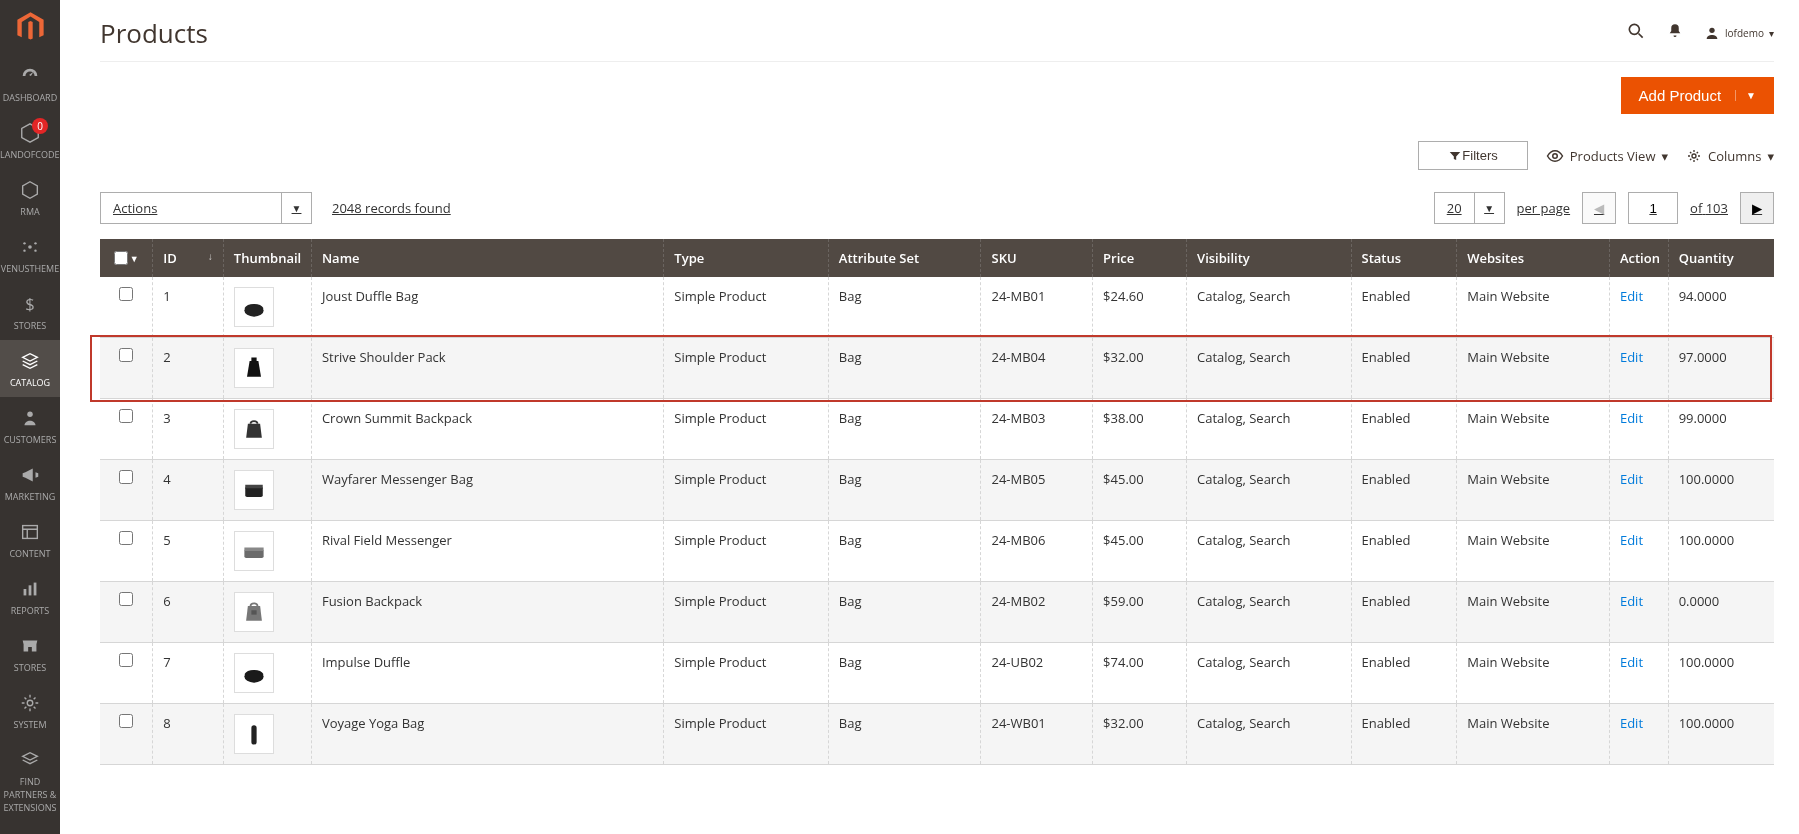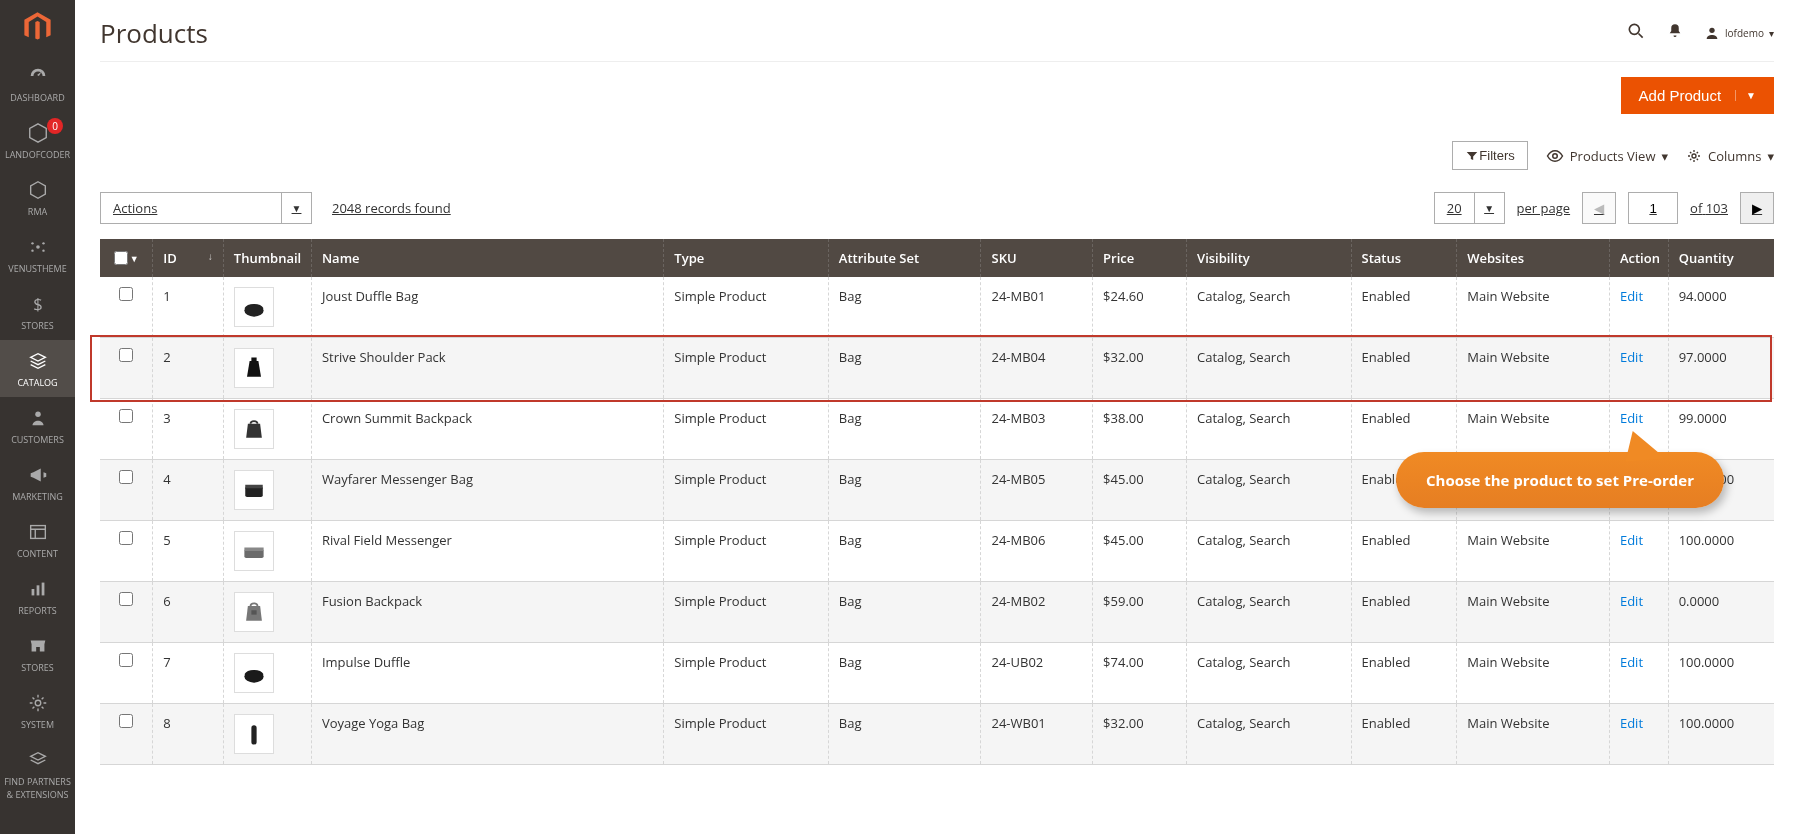--- a/index.html
+++ b/index.html
@@ -1,40 +1,40 @@
 <!DOCTYPE html>
 <html><head>
 <meta charset="utf-8">
 <style>
   * { box-sizing: border-box; margin: 0; padding: 0; }
   body { font-family: 'Open Sans', Arial, sans-serif; font-size: 13px; color: #333; background: #fff; }
   
   
-  .sidebar { position: fixed; left: 0; top: 0; bottom: 0; width: 75px; background: #373330; color: #aaa; display: flex; flex-direction: column; align-items: center; overflow-y: auto; z-index: 100; }
+  .sidebar { position: fixed; left: 0; top: 0; bottom: 0; width: 60px; background: #373330; color: #aaa; display: flex; flex-direction: column; align-items: center; overflow-y: auto; z-index: 100; }
   .sidebar-logo { width: 100%; height: 55px; display: flex; align-items: center; justify-content: center; background: #373330; }
   .sidebar-logo svg { width: 35px; height: 35px; }
   .sidebar-item { width: 100%; padding: 10px 0 8px; text-align: center; cursor: pointer; font-size: 9px; color: #aaa; position: relative; }
   .sidebar-item.active { background: #524d49; color: #fff; }
   .sidebar-item .icon { display: block; margin: 0 auto 4px; width: 22px; height: 22px; }
   .sidebar-badge { position: absolute; top: 6px; right: 12px; background: #e22626; color: #fff; border-radius: 9px; min-width: 16px; height: 16px; font-size: 10px; line-height: 16px; text-align: center; }
   
   
   .main { margin-left: 75px; padding: 0 25px 30px; }
   .topbar { display: flex; justify-content: space-between; align-items: center; padding: 15px 0 10px; }
   .page-title { font-size: 26px; font-weight: 400; color: #41362f; }
   .top-icons { display: flex; align-items: center; gap: 20px; color: #41362f; }
   .top-icons .ico { cursor: pointer; }
   .user-drop { display: flex; align-items: center; gap: 5px; cursor: pointer; font-size: 10px; }
   
   .action-bar { display: flex; justify-content: flex-end; padding: 15px 0; border-top: 1px solid #eee; }
   .btn-primary { background: #eb5202; color: #fff; border: none; padding: 10px 18px; font-size: 15px; cursor: pointer; display: flex; align-items: center; gap: 9px; }
   .btn-primary .split { border-left: 1px solid rgba(255,255,255,.4); padding-left: 10px; margin-left: 5px; font-size: 10px; }
   
   .toolbar { display: flex; justify-content: flex-end; gap: 18px; padding: 12px 0; align-items: center; }
-  .btn-outline { border: 1px solid #adadad; background: #fff; padding: 6px 12px; font-size: 13px; cursor: pointer; display: flex; align-items: center; color: #41362f; }
+  .btn-outline { border: 1px solid #adadad; background: #fff; padding: 6px 29px; font-size: 13px; cursor: pointer; display: flex; align-items: center; color: #41362f; }
   .toolbar-label { display: flex; align-items: center; gap: 6px; cursor: pointer; color: #41362f; }
   
   .controls-row { display: flex; justify-content: space-between; align-items: center; padding: 10px 0 15px; text-decoration: underline; }
   .controls-left { display: flex; align-items: center; gap: 20px; }
   .select-like { border: 1px solid #adadad; display: flex; align-items: center; height: 32px; }
   .select-like .sel-body { padding: 0 12px; min-width: 180px; color: #333; }
   .select-like .sel-caret { border-left: 1px solid #adadad; width: 30px; height: 100%; display: flex; align-items: center; justify-content: center; font-size: 10px; }
   .rec-found { color: #333; }
   .controls-right { display: flex; align-items: center; gap: 12px; }
   .input-small { width: 50px; height: 32px; border: 1px solid #adadad; text-align: center; }
@@ -467,19 +467,15 @@
             <td>$32.00</td>
             <td>Catalog, Search</td>
             <td>Enabled</td>
             <td>Main Website</td>
             <td><span class="edit-link">Edit</span></td>
             <td>100.0000</td>
           </tr>
         </tbody>
     </table>
 
-    <div class="callout" id="callout" style="top: 212.5px; right: 50px;">
-      <span class="tail"></span>
-      <span>Choose the product to set Pre-order</span>
-    </div>
   <div class="row-highlight-box" style="position: absolute; left: -10px; width: 1682px; top: 95.5px; height: 67px; border: 2px solid rgb(192, 57, 43); pointer-events: none;"></div>
     </div>
 </div>
 
 </body></html>

